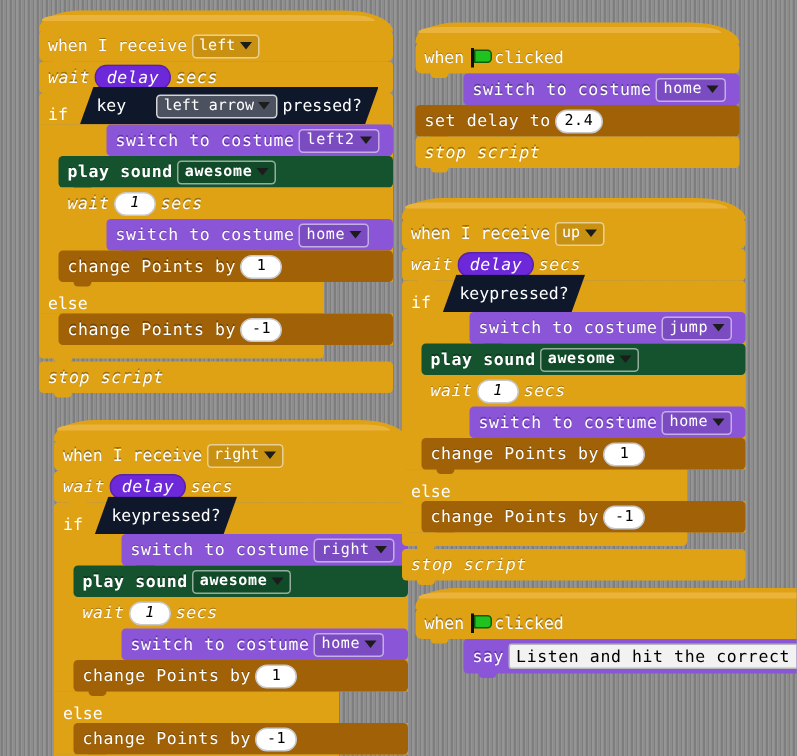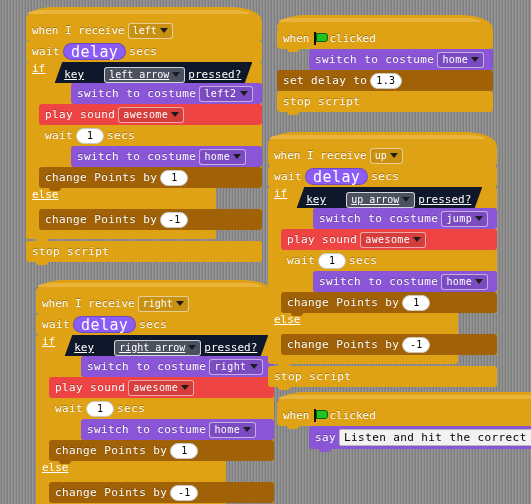--- a/index.html
+++ b/index.html
@@ -30,23 +30,23 @@
     border-radius:3px;
   }
   .blk .txt{line-height:1;text-shadow:0 -1px 0 rgba(0,0,0,.30);}
   
   .blk::after{
     content:"";position:absolute;left:10px;bottom:-3px;
     width:12px;height:4px;border-radius:0 0 3px 3px;
     background:inherit;
   }
 
-  .c-control{background:#e0a215;}
+  .c-control{background:#e0a215;font-style:italic;}
   .c-looks{background:#8a55d7;margin-left:32px;}
-  .c-sound{background:#ef4444;}
+  .c-sound{background:#14532d;font-weight:bold;}
   .c-vars{background:#a16207;}
 
   
   .hat{
     position:relative;background:#e0a215;
     border-radius:4px;
     padding:0 6px;height:21px;
     display:flex;align-items:center;color:#fff;font-size:11px;
     box-sizing:border-box;
   }
@@ -80,21 +80,21 @@
   }
   .oval{
     display:inline-flex;align-items:center;justify-content:center;
     min-width:16px;height:14px;padding:0 5px;margin:0 3px;
     background:#ffffff;color:#000;border-radius:8px;font-size:10px;
     border:1px solid #c8c8c8;
   }
   .oval-rep{
     display:inline-flex;align-items:center;justify-content:center;
     height:15px;padding:0 7px;margin:0 3px;
-    background:#8b5cf6;color:#fff;border-radius:9px;font-size:15px;
+    background:#6d28d9;color:#fff;border-radius:9px;font-size:11px;
     border:1px solid rgba(0,0,0,.20);
   }
   .sayfield{
     display:inline-flex;align-items:center;
     height:15px;padding:0 4px;margin:0 3px;
     background:#f2f2f2;color:#000;border-radius:2px;font-size:11px;
     border:1px solid #b9b9b9;white-space:nowrap;overflow:hidden;
   }
 
   
@@ -102,24 +102,23 @@
     display:inline-flex;align-items:center;height:25px;
     padding:0 11px;margin-left:8px;color:#fff;font-size:11px;
     background:#0f172a;
     clip-path:polygon(9px 0,100% 0,calc(100% - 9px) 100%,0 100%);
   }
   .hex .drop{border-color:rgba(255,255,255,.75);background:rgba(255,255,255,.25);margin-left:20px;}
 
   
   .cblk{position:relative;}
   .cblk .arm{
-    background:#e0a215;height:21px;display:flex;align-items:flex-start;
+    background:#e0a215;height:21px;display:flex;align-items:flex-end;
     padding:0 6px;color:#fff;font-size:11px;border-radius:3px 3px 0 0;
     box-sizing:border-box;
-    text-decoration:underline;
   }
   .cblk .arm.mid{border-radius:0;}
   .cblk .body{position:relative;padding-left:13px;background:#e0a215;}
   .cblk .body::before{
     content:"";position:absolute;left:0;top:0;bottom:0;width:13px;background:#e0a215;
   }
   .cblk .foot{
     height:9px;background:#e0a215;border-radius:0 0 3px 3px;position:relative;
   }
   .cblk .foot::after{
@@ -231,24 +230,20 @@
       <span class="txt">wait</span>
       <span class="oval-rep">delay</span>
       <span class="txt">secs</span>
     </div>
 
     <div class="cblk">
       <div class="arm">
         <span class="txt">if</span>
         <span class="hex">
           <span>key</span>
-          <span class="drop light">
-            <span>right arrow</span>
-            <span class="arr"></span>
-          </span>
           <span>pressed?</span>
         </span>
       </div>
       <div class="body">
         <div class="blk c-looks">
           <span class="txt">switch to costume</span>
           <span class="drop">
             <span>right</span>
             <span class="arr"></span>
           </span>
@@ -302,21 +297,21 @@
     </div>
     <div class="blk c-looks">
       <span class="txt">switch to costume</span>
       <span class="drop">
         <span>home</span>
         <span class="arr"></span>
       </span>
     </div>
     <div class="blk c-vars">
       <span class="txt">set delay to</span>
-      <span class="oval">1.3</span>
+      <span class="oval">2.4</span>
     </div>
     <div class="blk c-control">
       <span class="txt">stop script</span>
     </div>
   </div>
 
   <div class="script" style="left:268px;top:145px;">
     <div class="hat">
       <div class="cap"></div>
       <span class="txt">when I receive</span>
@@ -329,24 +324,20 @@
       <span class="txt">wait</span>
       <span class="oval-rep">delay</span>
       <span class="txt">secs</span>
     </div>
 
     <div class="cblk">
       <div class="arm">
         <span class="txt">if</span>
         <span class="hex">
           <span>key</span>
-          <span class="drop light">
-            <span>up arrow</span>
-            <span class="arr"></span>
-          </span>
           <span>pressed?</span>
         </span>
       </div>
       <div class="body">
         <div class="blk c-looks">
           <span class="txt">switch to costume</span>
           <span class="drop">
             <span>jump</span>
             <span class="arr"></span>
           </span>

